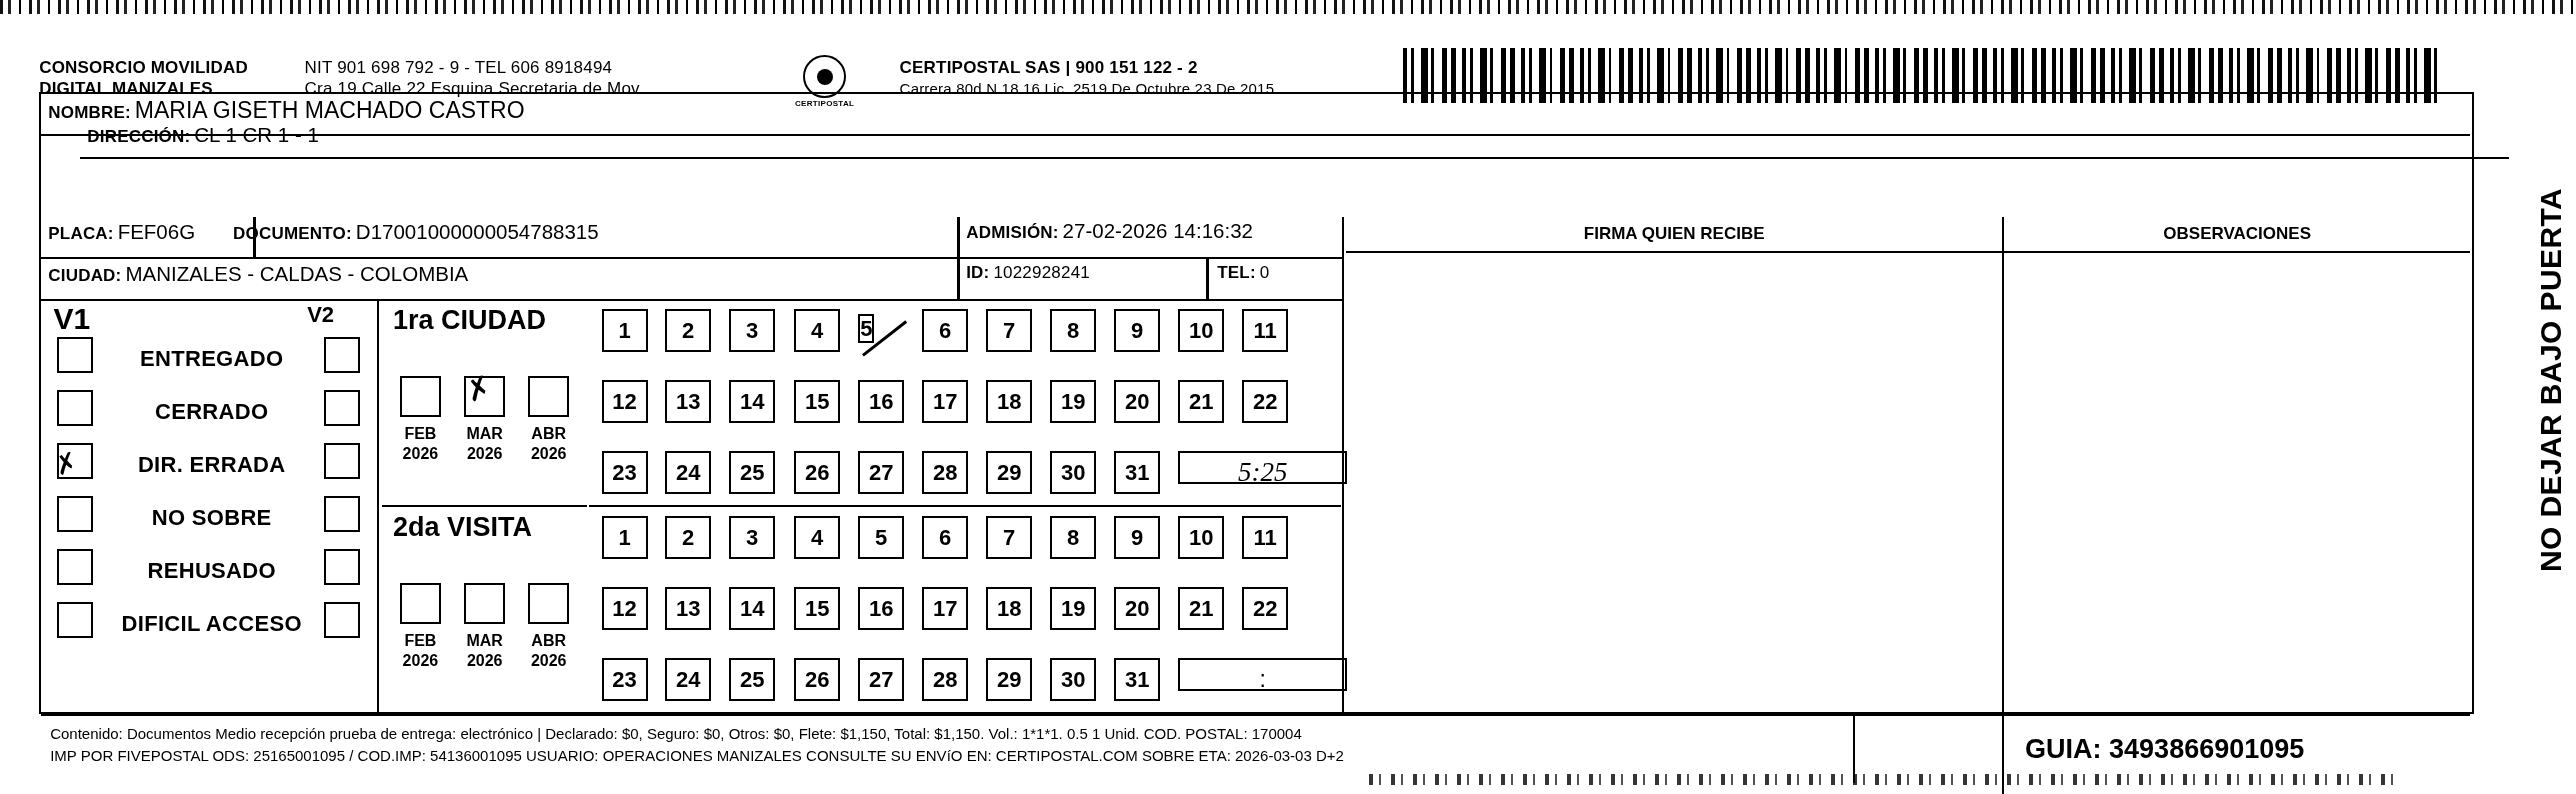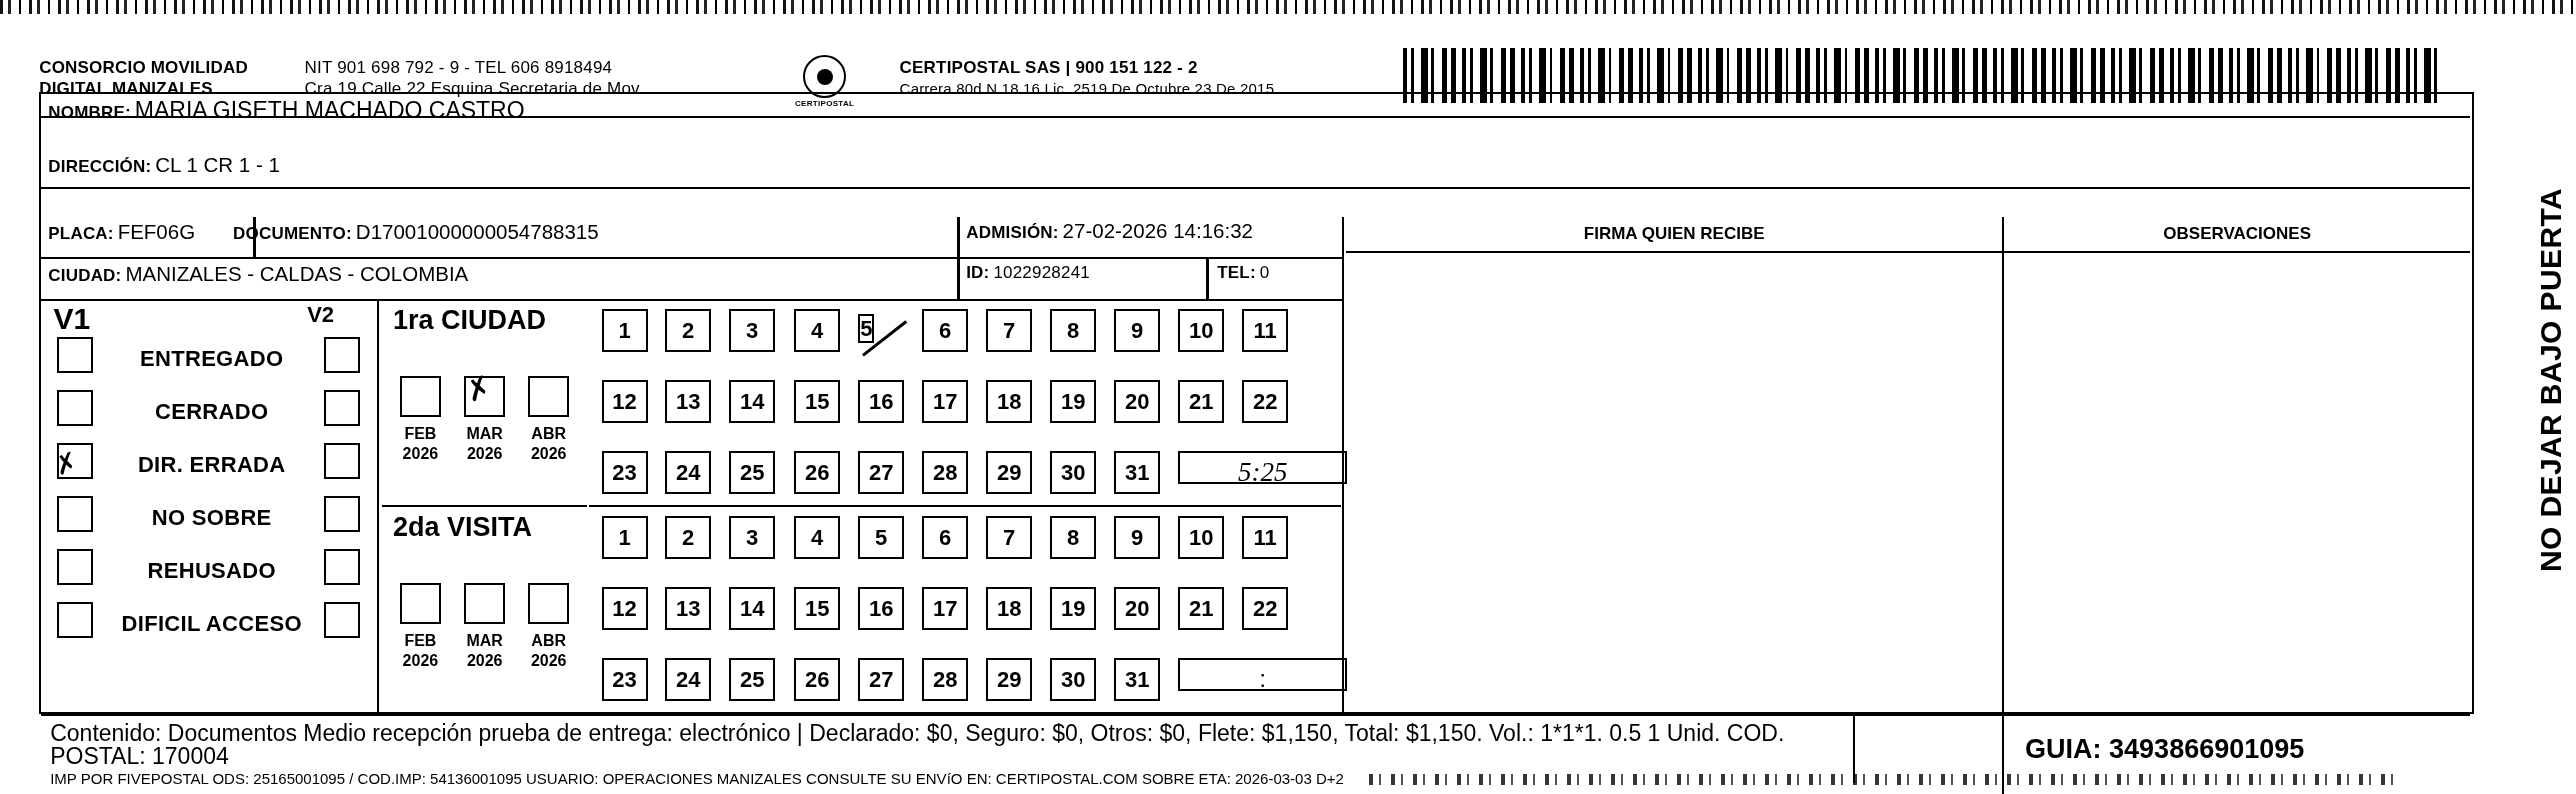--- a/index.html
+++ b/index.html
@@ -34,22 +34,22 @@
   
   .frame{position:absolute;left:19.6px;top:76px;width:2435px;height:622px;border:2.7px solid #000;box-sizing:border-box;}
 
   .row{position:absolute;left:0;box-sizing:border-box;border-bottom:2.7px solid #000;}
   .cellpad{padding:2.7px 7.1px;}
   .lbl{font-size:17px;font-weight:bold;letter-spacing:0.2px;}
   .val{font-size:23px;font-weight:normal;}
   .val-sm{font-size:20.5px;}
 
   
-  .r-nombre{top:0;width:2429px;height:24px;}
-  .r-direccion{top:56px;width:2429px;height:39px;}
+  .r-nombre{top:0;width:2429px;height:42px;}
+  .r-direccion{top:26px;width:2429px;height:39px;margin-left:39px;}
   .r-tipo{top:81px;width:2429px;height:42px;}
   .r-placa{top:123px;width:1303px;height:42px;border-right:2.7px solid #000;}
   .r-ciudad{top:165px;width:1303px;height:42px;border-right:2.7px solid #000;}
 
   .vline-a{position:absolute;top:123px;left:916px;width:2.7px;height:84px;background:#000;}
   .vline-b{position:absolute;top:165px;left:1165px;width:2.7px;height:42px;background:#000;}
   .vline-placa{position:absolute;top:123px;left:212px;width:2.7px;height:42px;background:#000;}
 
   
   .firma{position:absolute;left:1305px;top:123px;width:658px;height:592px;border-right:2.7px solid #000;box-sizing:border-box;}
@@ -86,21 +86,21 @@
   .days{position:absolute;left:548px;top:0;width:752px;height:414px;box-sizing:border-box;}
   .dblk{position:relative;height:207px;border-bottom:2.7px solid #000;box-sizing:border-box;}
   .dblk:last-child{border-bottom:none;}
   .drow{position:relative;height:62px;padding-top:9px;}
   .dbox{position:absolute;width:46px;height:43px;border:2.7px solid #000;box-sizing:border-box;text-align:center;font-size:22px;font-weight:bold;line-height:39px;}
   .timebox{position:absolute;width:169px;height:33px;border:2.7px solid #000;box-sizing:border-box;text-align:center;font-size:23px;line-height:39px;}
   .hand{font-family:"Liberation Serif",serif;font-style:italic;font-size:27px;}
   .strike{position:relative;}
   .strike:after{content:"";position:absolute;left:-3.6px;top:21.3px;width:55px;height:2.7px;background:#000;transform:rotate(-38deg);}
   .foot-left{position:absolute;left:0;top:621px;width:1814px;height:68px;border-right:2.7px solid #000;box-sizing:border-box;padding:7.1px 9px;}
-  .foot-l1{font-size:23px;line-height:23px;}
+  .foot-l1{font-size:15px;line-height:23px;}
   .foot-l2{font-size:15px;line-height:21.3px;}
   .foot-right{position:absolute;left:1817px;top:621px;width:613px;height:68px;box-sizing:border-box;text-align:center;}
   .foot-right span{font-size:27px;font-weight:bold;line-height:68px;}
 
   .hline-foot{position:absolute;left:0;top:619px;width:2429px;height:2.7px;background:#000;}
 
   
   .vert{position:absolute;left:2468px;top:80px;width:98px;height:587px;}
   .vert .t1{position:absolute;left:-213px;top:267px;width:551px;text-align:center;
     transform:rotate(-90deg);font-size:30px;font-weight:bold;letter-spacing:0.4px;}

